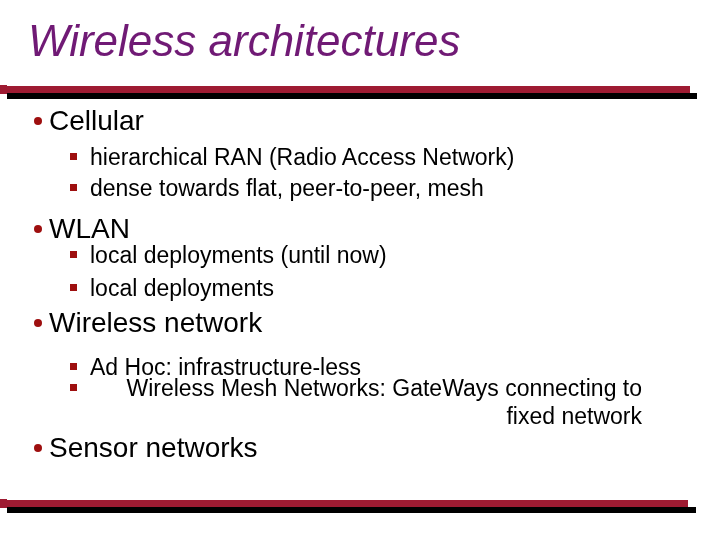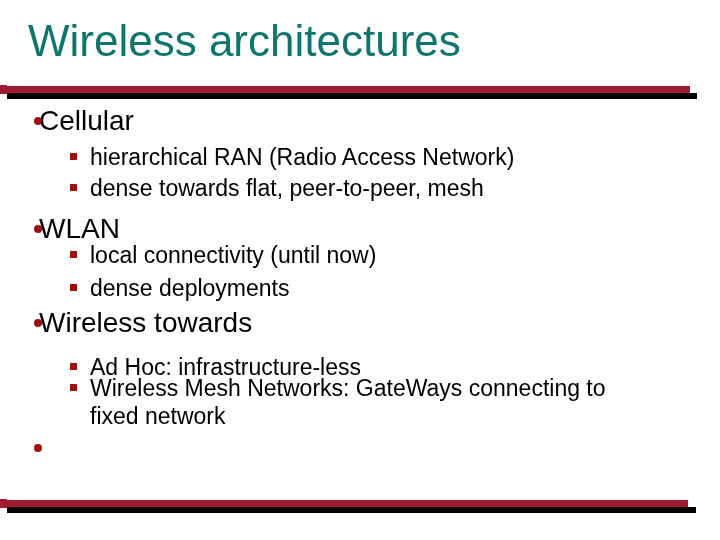--- a/index.html
+++ b/index.html
@@ -20,22 +20,23 @@
     inset: 0;
     background: #ffffff;
   }
   .title {
     position: absolute;
     left: 28px;
     top: 19px;
     font-size: 44px;
     line-height: 1;
     letter-spacing: 0px;
-    color: #0f766e;
+    color: #701a75;
     white-space: nowrap;
+    font-style: italic;
   }
   
   .divider {
     position: absolute;
     left: 0;
     width: 720px;
     height: 16px;
   }
   .divider .red-bar {
     position: absolute;
@@ -63,21 +64,21 @@
   }
   .divider.top { top: 85px; }
   .divider.bottom { top: 499px; }
   .divider.bottom .red-bar { width: 688px; }
   .divider.bottom .black-bar { width: 689px; }
 
   
   .l1 {
     position: absolute;
     left: 0;
-    padding-left: 39px;
+    padding-left: 49px;
     font-size: 28px;
     line-height: 32px;
     white-space: nowrap;
   }
   .l1 .dot {
     position: absolute;
     left: 34px;
     top: 12px;
     width: 8px;
     height: 8px;
@@ -97,20 +98,21 @@
     position: absolute;
     left: 70px;
     top: 10px;
     width: 7px;
     height: 7px;
     background: var(--bullet, #990404);
   }
   .l2.wrap {
     white-space: normal;
     width: 552px;
+    text-align: right;
   }
 </style>
 </head>
 <body>
 
 <div class="slide">
 
   <div class="title">Wireless architectures</div>
 
   <div class="divider top">
@@ -134,45 +136,46 @@
     <span>dense towards flat, peer-to-peer, mesh</span>
   </div>
 
   <div class="l1" style="top:213px">
     <span class="dot"></span>
     <span>WLAN</span>
   </div>
 
   <div class="l2" style="top:241px">
     <span class="sq"></span>
-    <span>local connectivity (until now)</span>
+    <span>local deployments (until now)</span>
   </div>
 
   <div class="l2" style="top:274px">
     <span class="sq"></span>
-    <span>dense deployments</span>
+    <span>local deployments</span>
   </div>
 
   <div class="l1" style="top:307px">
     <span class="dot"></span>
-    <span>Wireless towards</span>
+    <span>Wireless network</span>
   </div>
 
   <div class="l2" style="top:353px">
     <span class="sq"></span>
     <span>Ad Hoc: infrastructure-less</span>
   </div>
 
   <div class="l2 wrap" style="top:374px">
     <span class="sq"></span>
     <span>Wireless Mesh Networks: GateWays connecting to fixed network</span>
   </div>
 
   <div class="l1" style="top:432px">
     <span class="dot"></span>
+    <span>Sensor networks</span>
   </div>
 
   <div class="divider bottom">
     <div class="red-cap"></div>
     <div class="red-bar"></div>
     <div class="black-bar"></div>
   </div>
 
 </div>
 

